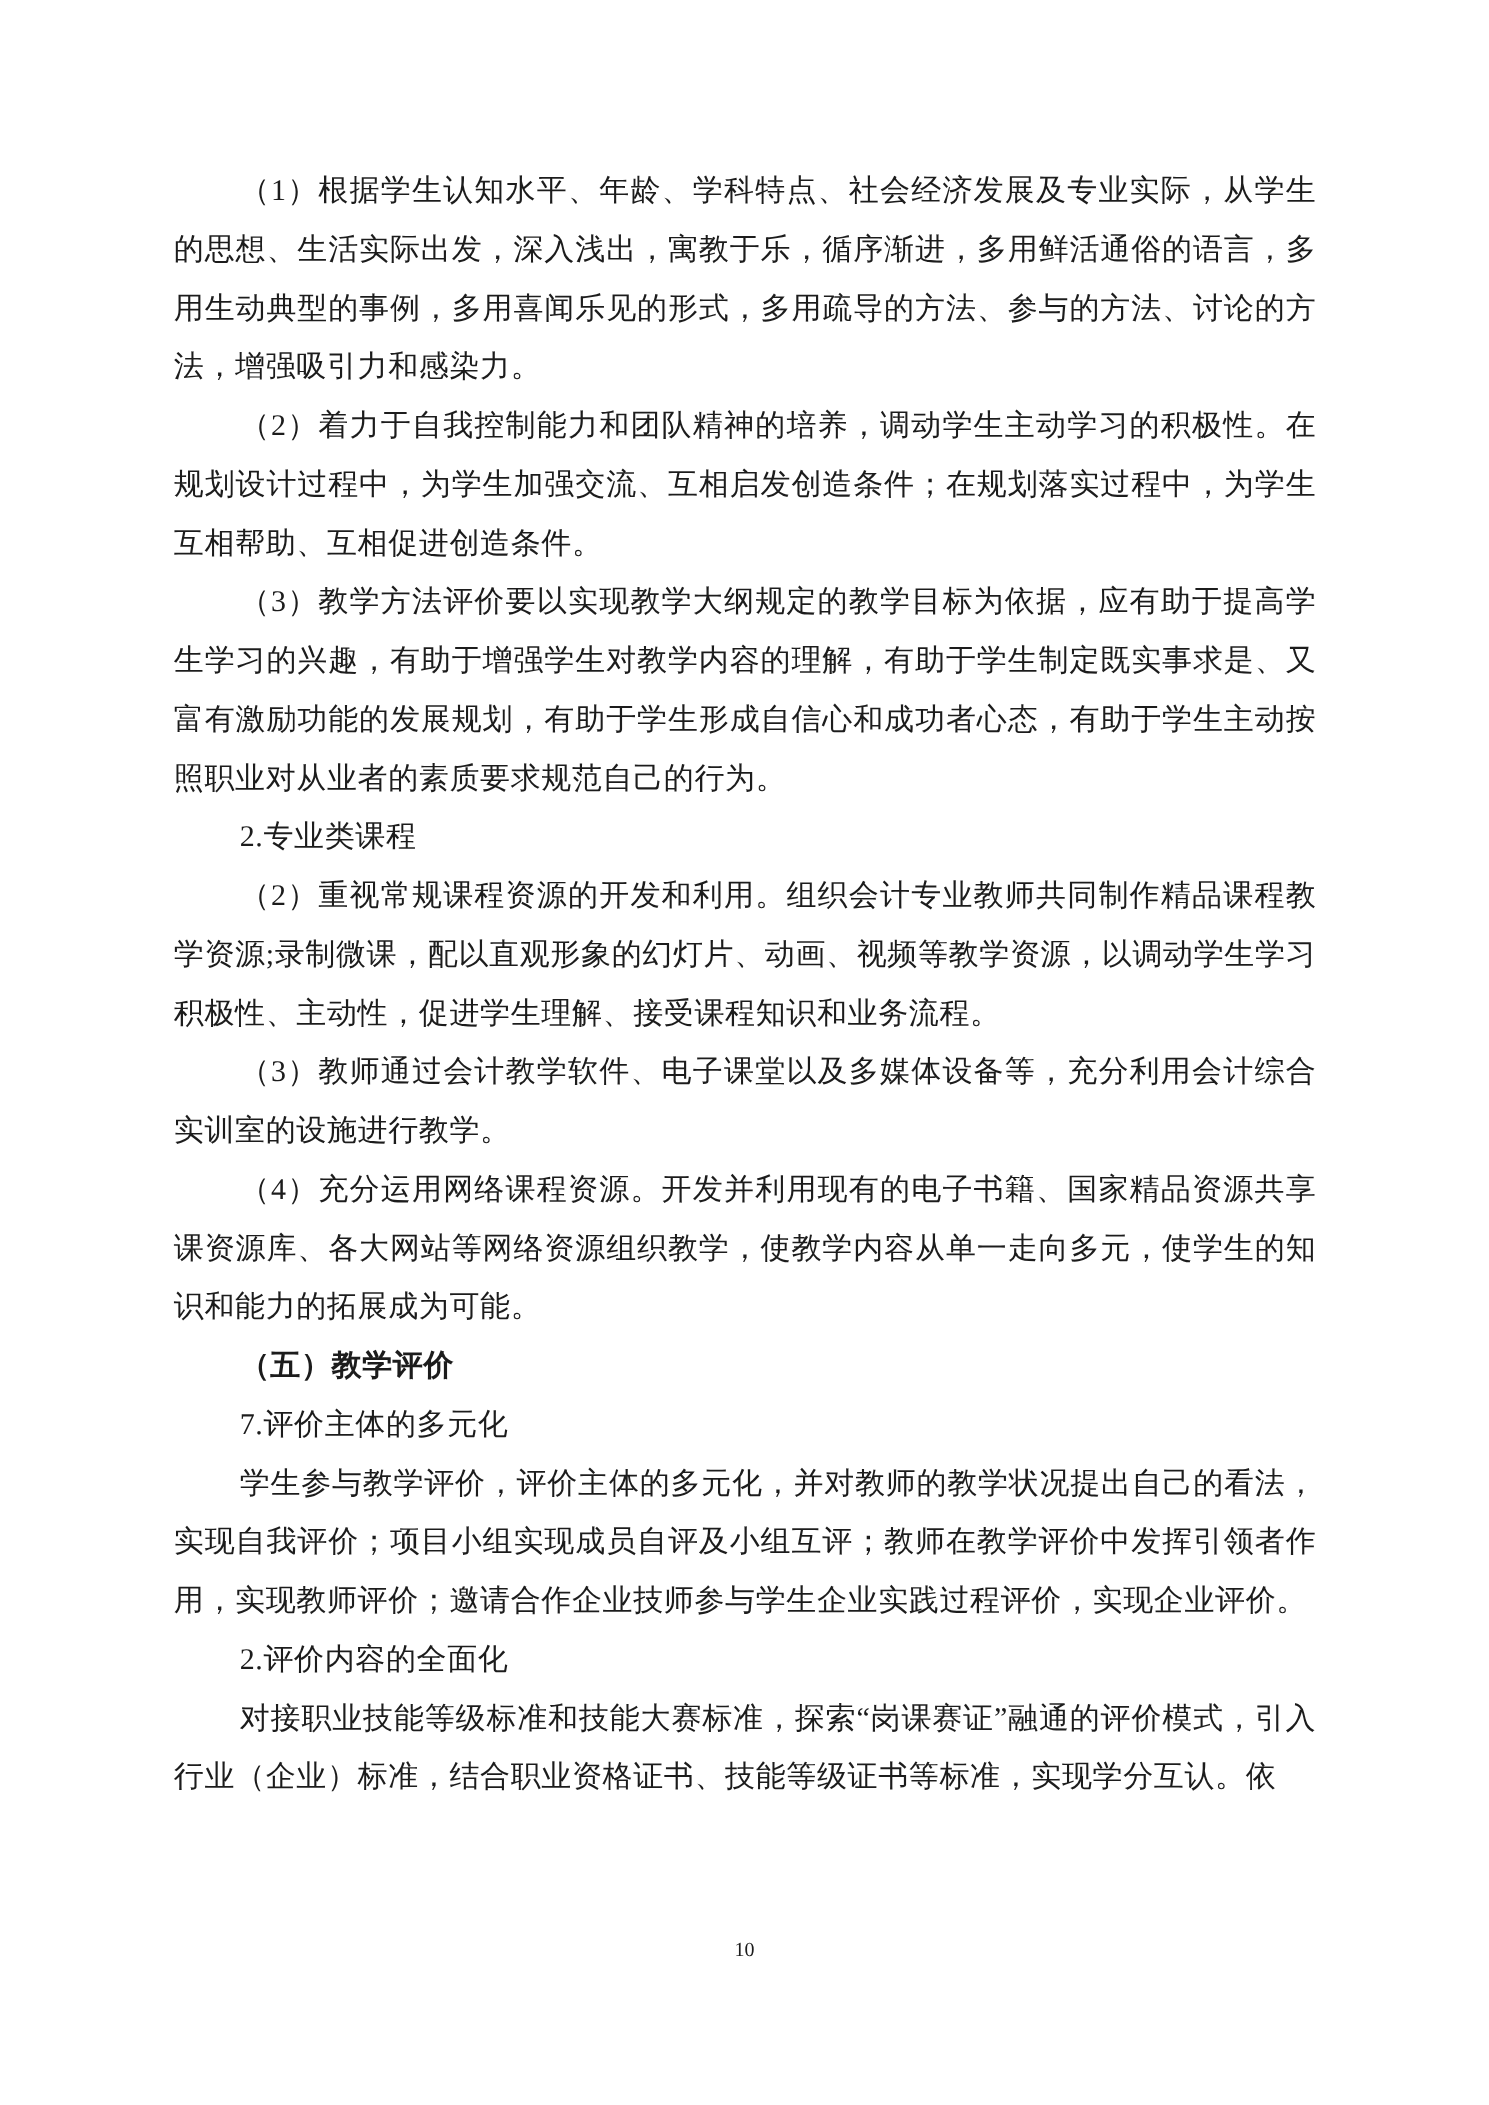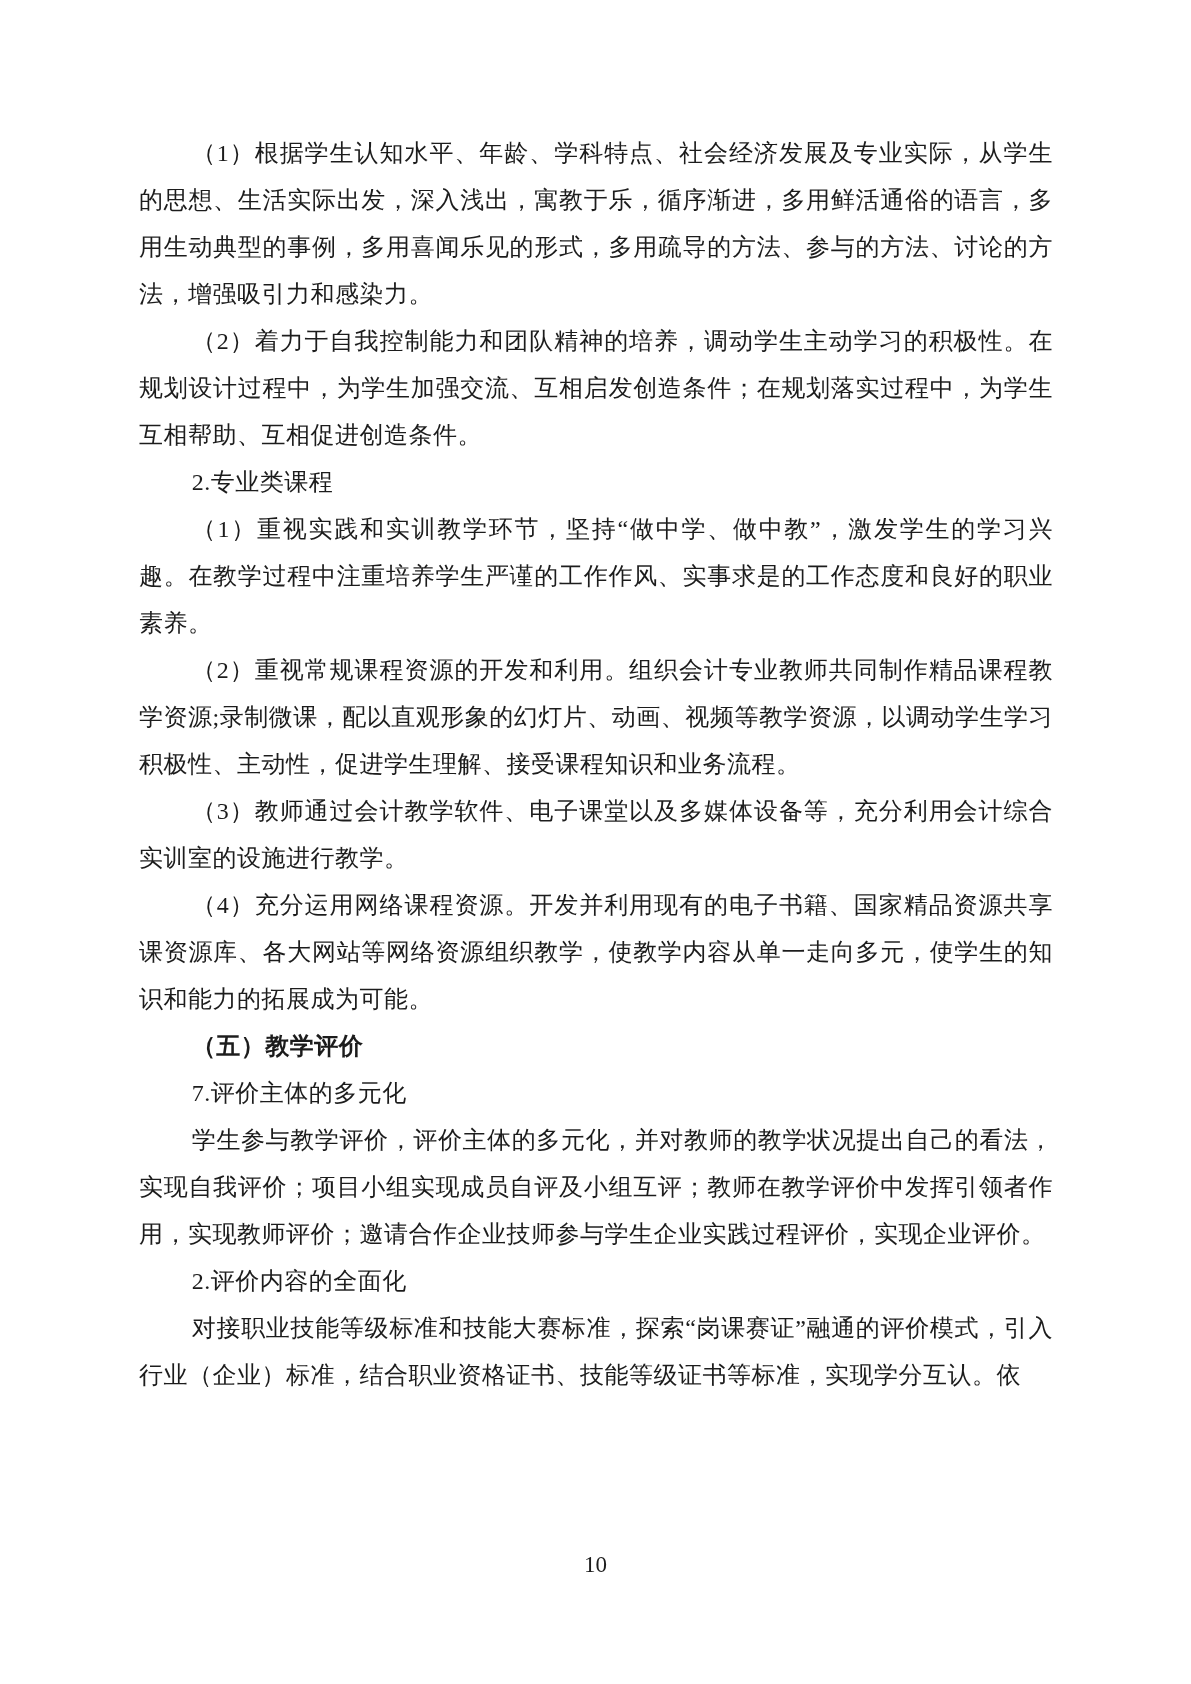--- a/index.html
+++ b/index.html
@@ -38,33 +38,33 @@
     font-weight: bold;
   }
   .footer {
     position: absolute;
     left: 0;
     top: 1552px;
     width: 1191px;
     text-align: center;
   }
   .page-number {
-    font-size: 23px;
+    font-size: 16px;
     color: #1c1c1c;
   }
 </style>
 </head>
 <body>
 
 <div class="page">
   <div class="content">
     <p class="para">（1）根据学生认知水平、年龄、学科特点、社会经济发展及专业实际，从学生的思想、生活实际出发，深入浅出，寓教于乐，循序渐进，多用鲜活通俗的语言，多用生动典型的事例，多用喜闻乐见的形式，多用疏导的方法、参与的方法、讨论的方法，增强吸引力和感染力。</p>
     <p class="para">（2）着力于自我控制能力和团队精神的培养，调动学生主动学习的积极性。在规划设计过程中，为学生加强交流、互相启发创造条件；在规划落实过程中，为学生互相帮助、互相促进创造条件。</p>
+    <p class="para">（3）教学方法评价要以实现教学大纲规定的教学目标为依据，应有助于提高学生学习的兴趣，有助于增强学生对教学内容的理解，有助于学生制定既实事求是、又富有激励功能的发展规划，有助于学生形成自信心和成功者心态，有助于学生主动按照职业对从业者的素质要求规范自己的行为。</p>
     <p class="para">2.专业类课程</p>
-    <p class="para">（1）重视实践和实训教学环节，坚持“做中学、做中教”，激发学生的学习兴趣。在教学过程中注重培养学生严谨的工作作风、实事求是的工作态度和良好的职业素养。</p>
     <p class="para">（2）重视常规课程资源的开发和利用。组织会计专业教师共同制作精品课程教学资源;录制微课，配以直观形象的幻灯片、动画、视频等教学资源，以调动学生学习积极性、主动性，促进学生理解、接受课程知识和业务流程。</p>
     <p class="para">（3）教师通过会计教学软件、电子课堂以及多媒体设备等，充分利用会计综合实训室的设施进行教学。</p>
     <p class="para">（4）充分运用网络课程资源。开发并利用现有的电子书籍、国家精品资源共享课资源库、各大网站等网络资源组织教学，使教学内容从单一走向多元，使学生的知识和能力的拓展成为可能。</p>
     <p class="para heading">（五）教学评价</p>
     <p class="para">7.评价主体的多元化</p>
     <p class="para">学生参与教学评价，评价主体的多元化，并对教师的教学状况提出自己的看法，实现自我评价；项目小组实现成员自评及小组互评；教师在教学评价中发挥引领者作用，实现教师评价；邀请合作企业技师参与学生企业实践过程评价，实现企业评价。</p>
     <p class="para">2.评价内容的全面化</p>
     <p class="para">对接职业技能等级标准和技能大赛标准，探索“岗课赛证”融通的评价模式，引入行业（企业）标准，结合职业资格证书、技能等级证书等标准，实现学分互认。依</p>
   </div>
   <div class="footer">

